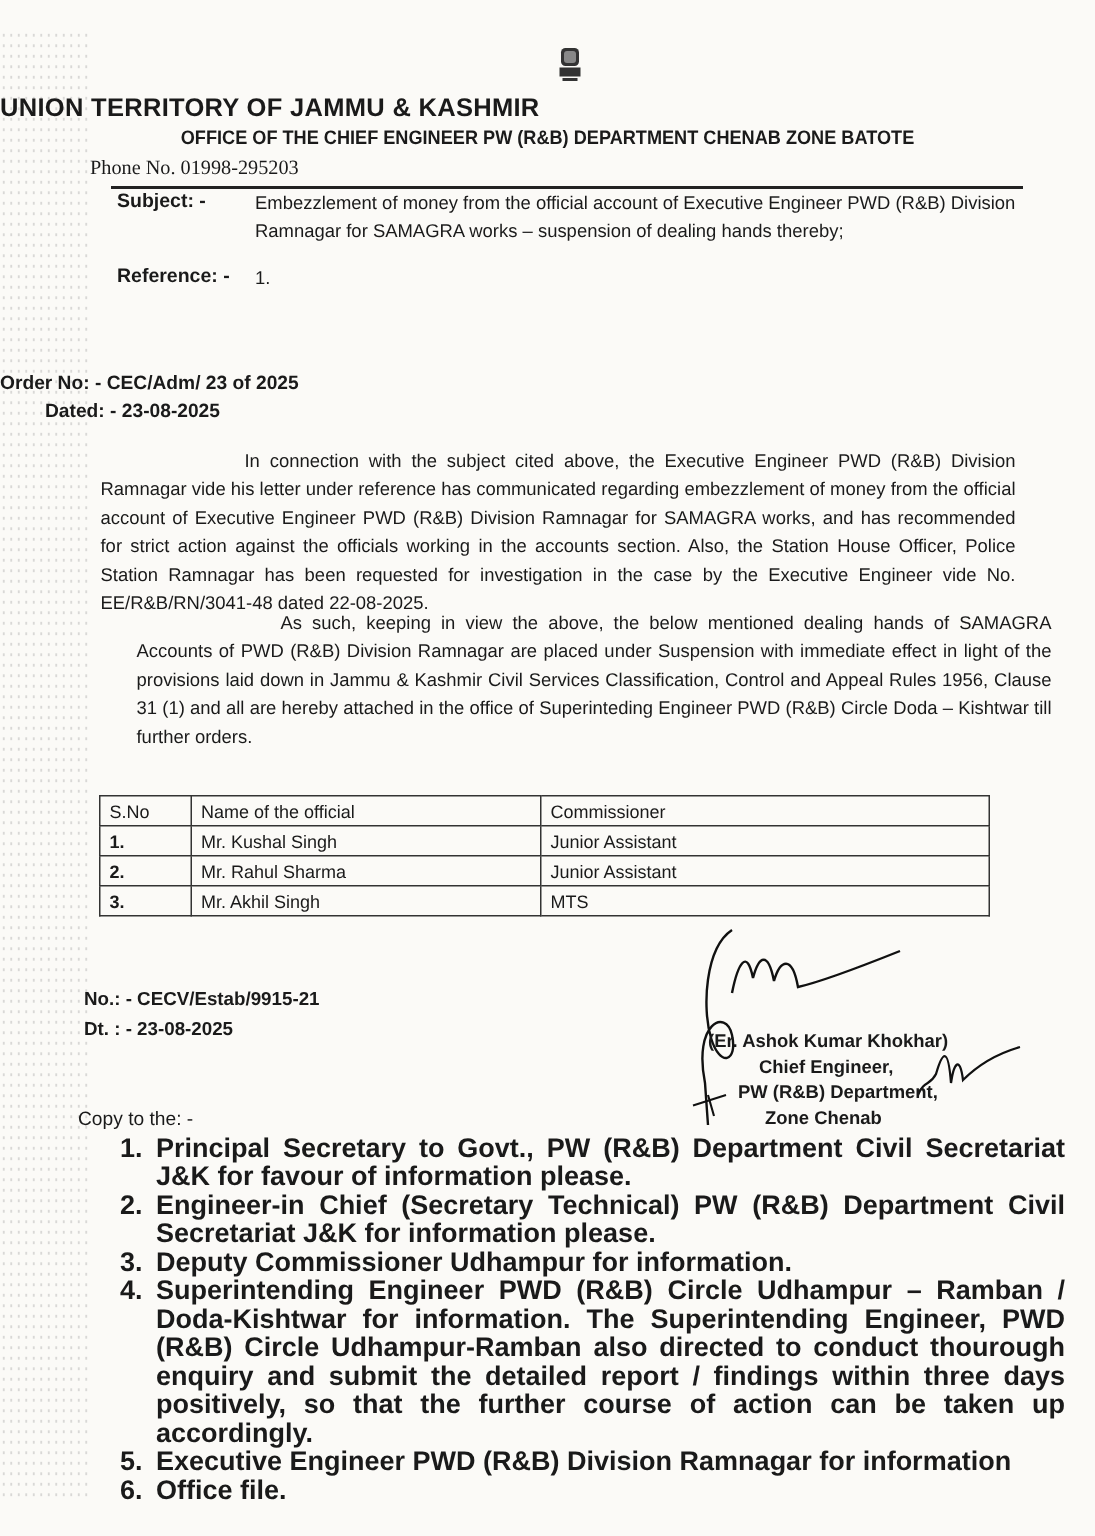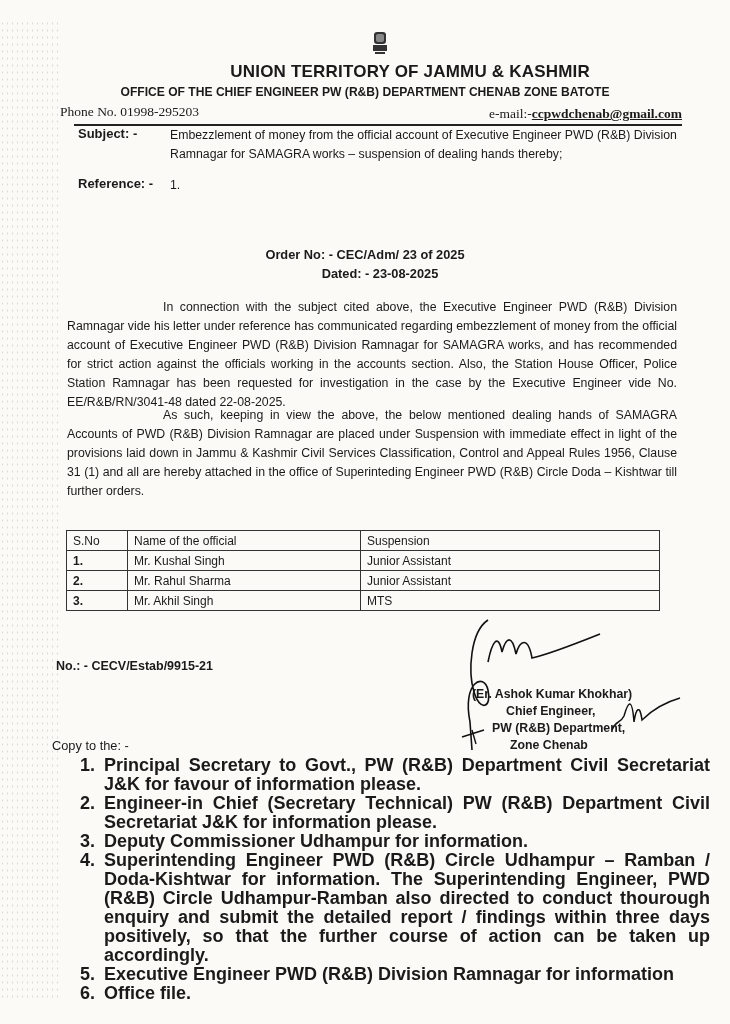--- a/index.html
+++ b/index.html
@@ -16,21 +16,21 @@
     }
     .speckle {
       position: absolute; left: 0; top: 20px; width: 60px; height: 980px;
       background-image: radial-gradient(#999 0.6px, transparent 0.8px);
       background-size: 5px 7px; opacity: 0.35;
     }
     .emblem {
       position: absolute; left: 371px; top: 30px; width: 18px; height: 26px;
     }
     .title1 {
-      position: absolute; left: 0; width: 590px; top: 62px; text-align: right;
+      position: absolute; left: 0; width: 590px; top: 62px; text-align: left;
       font-weight: bold; font-size: 17px; letter-spacing: 0.2px;
     }
     .title2 {
       position: absolute; left: 0; width: 730px; top: 84px; text-align: center;
       font-weight: bold; font-size: 13px; transform: scaleX(0.93);
     }
     .phone {
       position: absolute; left: 60px; top: 104px; font-family: "Liberation Serif", serif; font-size: 13.5px;
     }
     .email {
@@ -40,25 +40,25 @@
     .rule {
       position: absolute; left: 74px; width: 608px; top: 124px; height: 0;
       border-top: 2px solid #222;
     }
     .text { font-family: "Liberation Sans", sans-serif; font-size: 12.3px; line-height: 19px; }
     .subj-label { position: absolute; left: 78px; top: 126px; font-weight: bold; font-size: 13px; }
     .subj-text { position: absolute; left: 170px; top: 126px; width: 510px; }
     .ref-label { position: absolute; left: 78px; top: 176px; font-weight: bold; font-size: 13px; }
     .ref-num { position: absolute; left: 170px; top: 176px; }
     .ref-text { position: absolute; left: 213px; top: 176px; width: 470px; }
-    .order { position: absolute; left: 0; width: 730px; top: 245px; text-align: center; font-weight: bold; font-size: 12.8px; line-height: 19px; }
+    .order { position: absolute; left: 0; width: 730px; top: 245px; font-weight: bold; font-size: 12.8px; line-height: 19px; }
     .order .l2 { display: block; padding-left: 30px; }
     .para { position: absolute; left: 67px; width: 610px; text-align: justify; }
     .para1 { top: 298px; }
-    .para2 { top: 406px; }
+    .para2 { top: 406px; margin-left: 24px; }
     .indent { display: inline-block; width: 96px; }
     table.officials {
       position: absolute; left: 66px; top: 530px; width: 594px;
       border-collapse: collapse; font-size: 12px;
     }
     table.officials td, table.officials th {
       border: 1px solid #333; padding: 1px 6px; text-align: left; height: 17px;
     }
     table.officials th { font-weight: normal; }
     table.officials td.name, table.officials th.name { font-weight: normal; }
@@ -86,23 +86,20 @@
   <svg class="emblem" viewBox="0 0 18 26">
     <rect x="3" y="2" width="12" height="12" rx="3" fill="#333"></rect>
     <rect x="5" y="4" width="8" height="8" rx="2" fill="#888"></rect>
     <rect x="2" y="15" width="14" height="6" fill="#333"></rect>
     <rect x="4" y="22" width="10" height="2" fill="#333"></rect>
   </svg>
 
   <div class="title1">UNION TERRITORY OF JAMMU &amp; KASHMIR</div>
   <div class="title2">OFFICE OF THE CHIEF ENGINEER PW (R&amp;B) DEPARTMENT CHENAB ZONE BATOTE</div>
   <div class="phone">Phone No. 01998-295203</div>
-  <div class="email">
-    <span>e-mail:-</span><a>ccpwdchenab@gmail.com</a>
-  </div>
   <div class="rule"></div>
 
   <div class="subj-label">Subject: -</div>
   <div class="subj-text text">Embezzlement of money from the official account of Executive Engineer PWD (R&amp;B) Division Ramnagar for SAMAGRA works – suspension of dealing hands thereby;</div>
 
   <div class="ref-label">Reference: -</div>
   <div class="ref-num text">1.</div>
 
   <div class="order">
     <span>Order No: - CEC/Adm/ 23 of 2025</span>
@@ -110,21 +107,21 @@
   </div>
 
   <div class="para para1 text"><span class="indent"></span><span>In connection with the subject cited above, the Executive Engineer PWD (R&amp;B) Division Ramnagar vide his letter under reference has communicated regarding embezzlement of money from the official account of Executive Engineer PWD (R&amp;B) Division Ramnagar for SAMAGRA works, and has recommended for strict action against the officials working in the accounts section. Also, the Station House Officer, Police Station Ramnagar has been requested for investigation in the case by the Executive Engineer vide No. EE/R&amp;B/RN/3041-48 dated 22-08-2025.</span></div>
   <div class="para para2 text"><span class="indent"></span><span>As such, keeping in view the above, the below mentioned dealing hands of SAMAGRA Accounts of PWD (R&amp;B) Division Ramnagar are placed under Suspension with immediate effect in light of the provisions laid down in Jammu &amp; Kashmir Civil Services Classification, Control and Appeal Rules 1956, Clause 31 (1) and all are hereby attached in the office of Superinteding Engineer PWD (R&amp;B) Circle Doda – Kishtwar till further orders.</span></div>
 
   <table class="officials">
     <thead>
       <tr>
         <th class="col-sno">S.No</th>
         <th class="col-name name">Name of the official</th>
-        <th class="name">Suspension</th>
+        <th class="name">Commissioner</th>
       </tr>
     </thead>
     <tbody>
       <tr>
         <td style="font-weight:bold">1.</td>
         <td>Mr. Kushal Singh</td>
         <td>Junior Assistant</td>
       </tr>
       <tr>
         <td style="font-weight:bold">2.</td>
@@ -134,20 +131,21 @@
       <tr>
         <td style="font-weight:bold">3.</td>
         <td>Mr. Akhil Singh</td>
         <td>MTS</td>
       </tr>
     </tbody>
   </table>
 
   <div class="no-label">
     <div>No.: - CECV/Estab/9915-21</div>
+    <div>Dt. : -   23-08-2025</div>
   </div>
 
   <svg class="signature-svg" viewBox="0 0 260 140">
     <path d="M48 8 C30 20, 28 60, 34 80 C40 100, 52 96, 48 78 C44 60, 22 70, 30 110 L32 138" fill="none" stroke="#111" stroke-width="1.6"></path>
     <path d="M48 50 C52 30, 58 20, 62 40 C66 25, 72 22, 76 42 C80 28, 88 24, 92 46 C110 42, 140 30, 160 22" fill="none" stroke="#111" stroke-width="1.6"></path>
     <path d="M22 125 L44 118 M32 118 L36 132" fill="none" stroke="#111" stroke-width="1.4"></path>
     <path d="M172 118 C176 108, 180 112, 184 104 C188 90, 192 84, 194 110 C196 96, 200 92, 202 108 C212 98, 226 90, 240 86" fill="none" stroke="#111" stroke-width="1.5"></path>
   </svg>
 
   <div class="sign-block">

